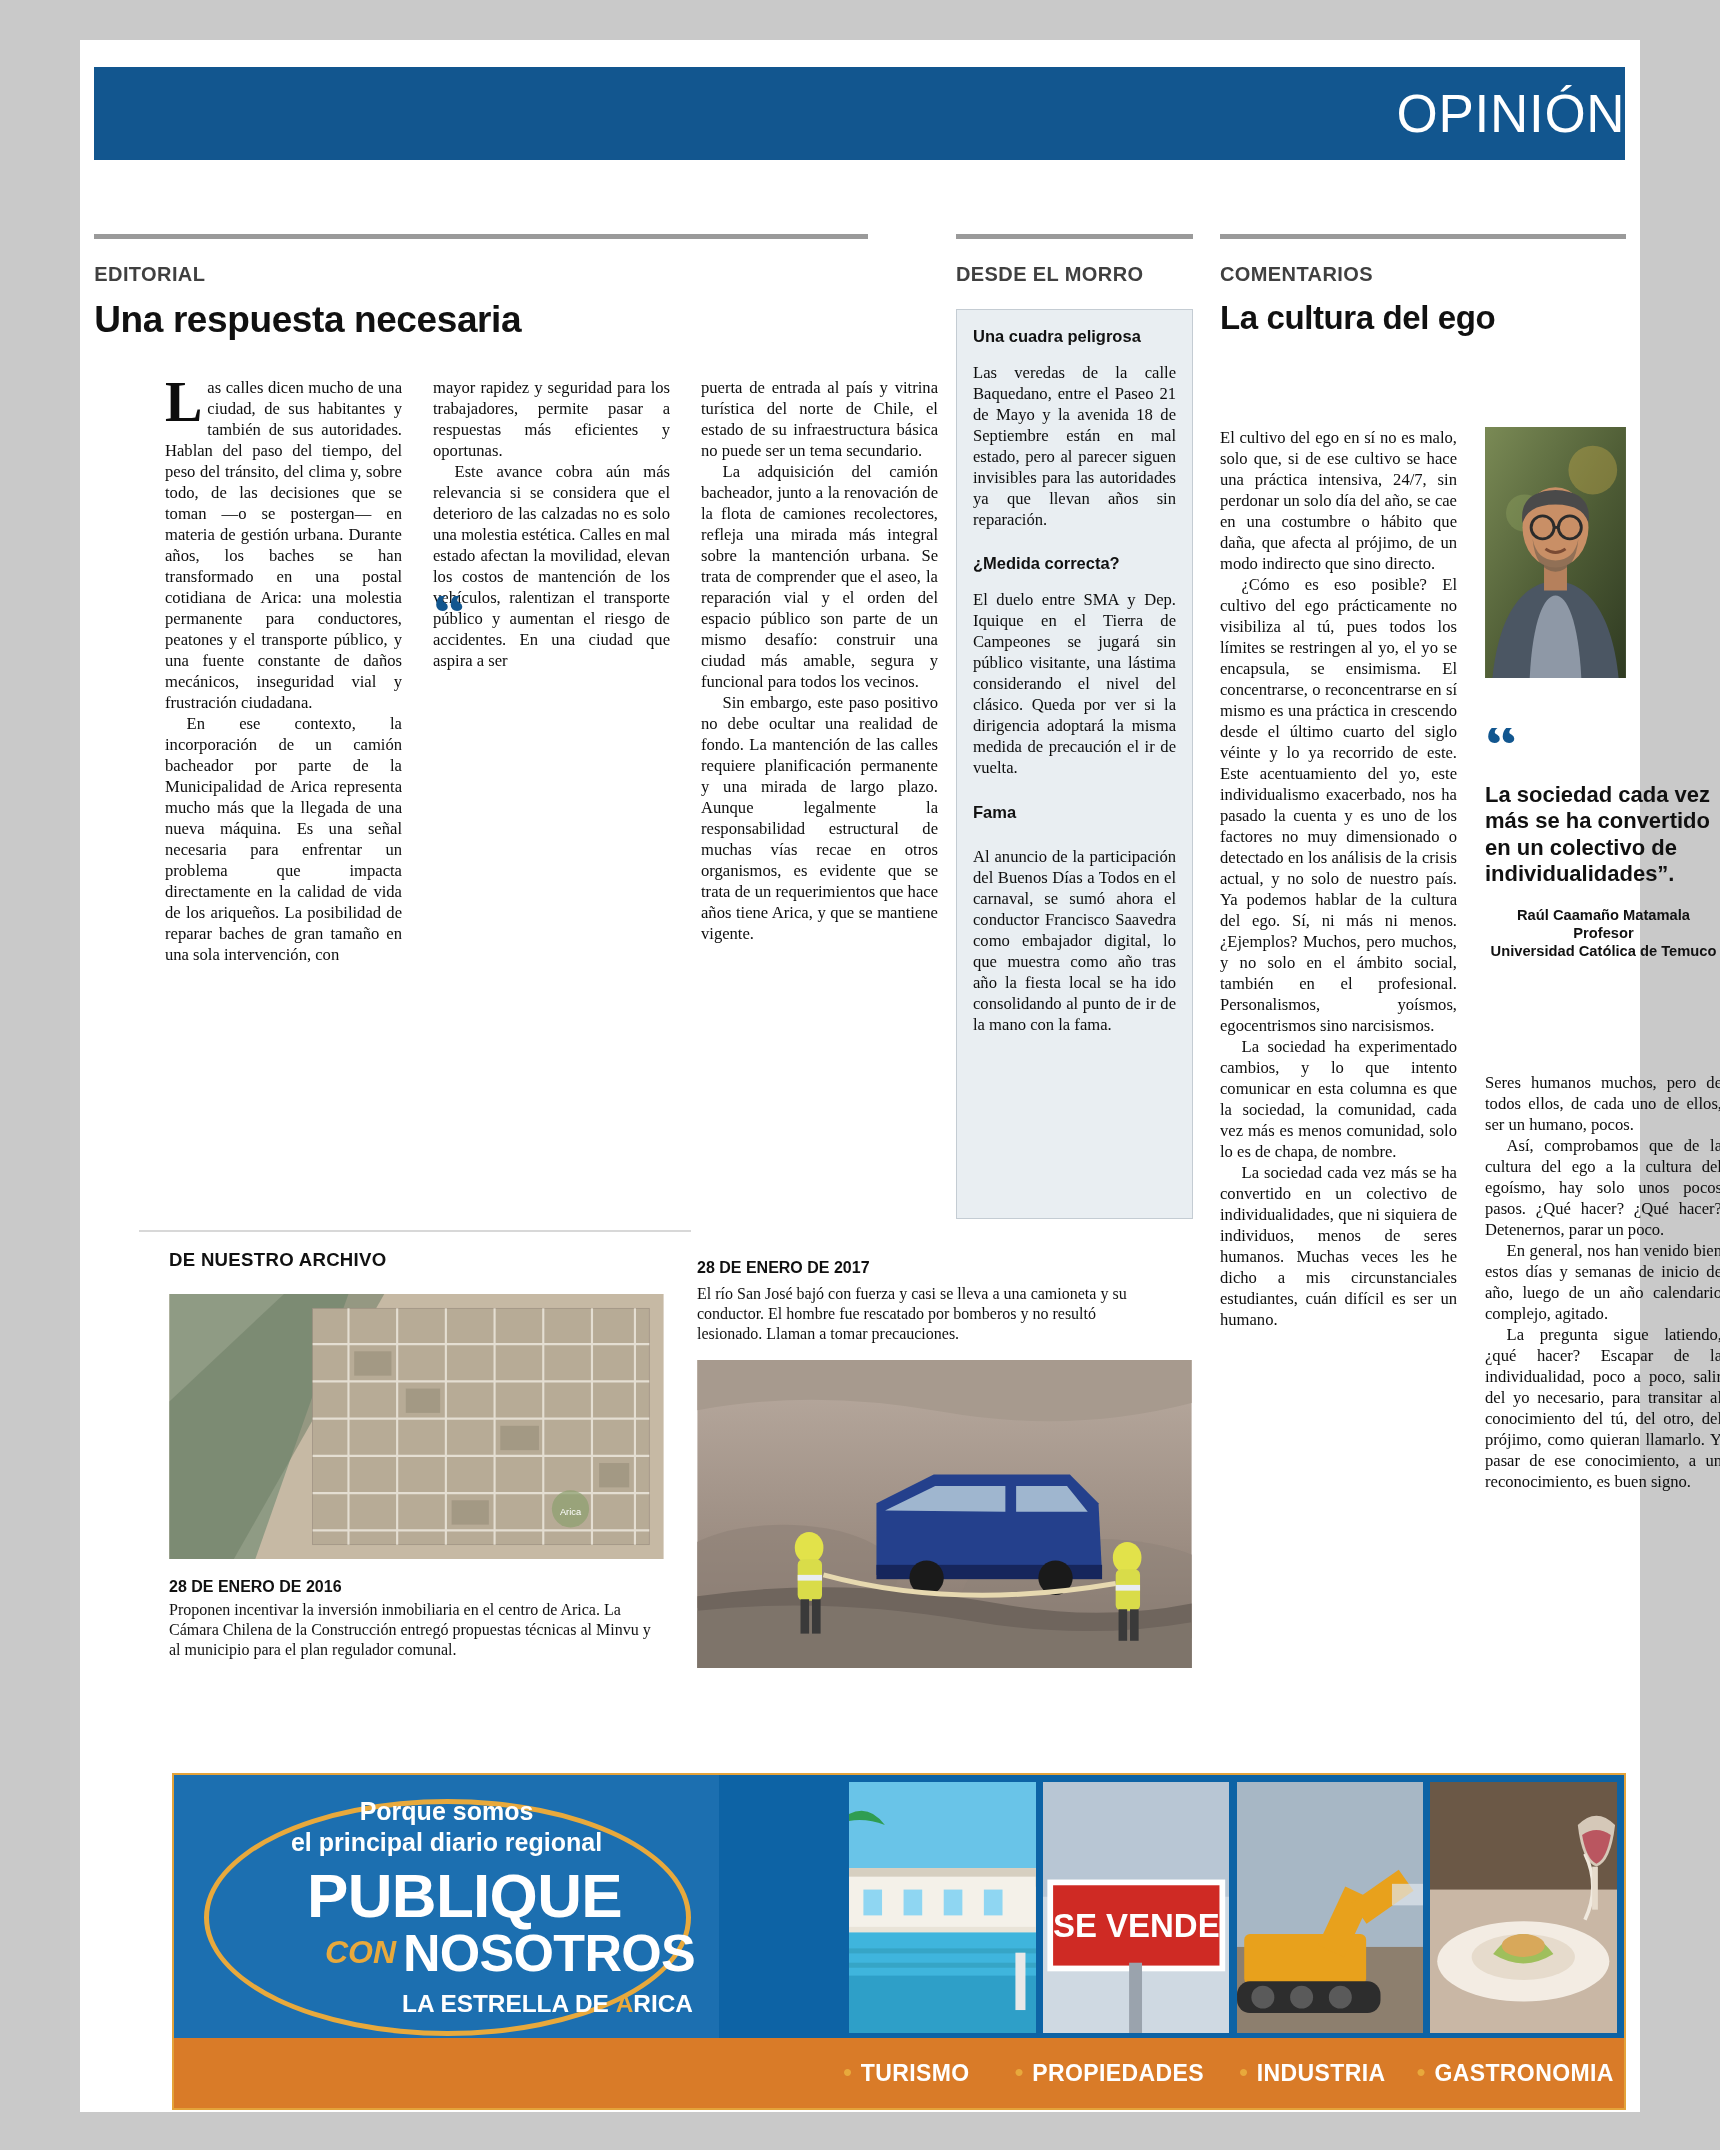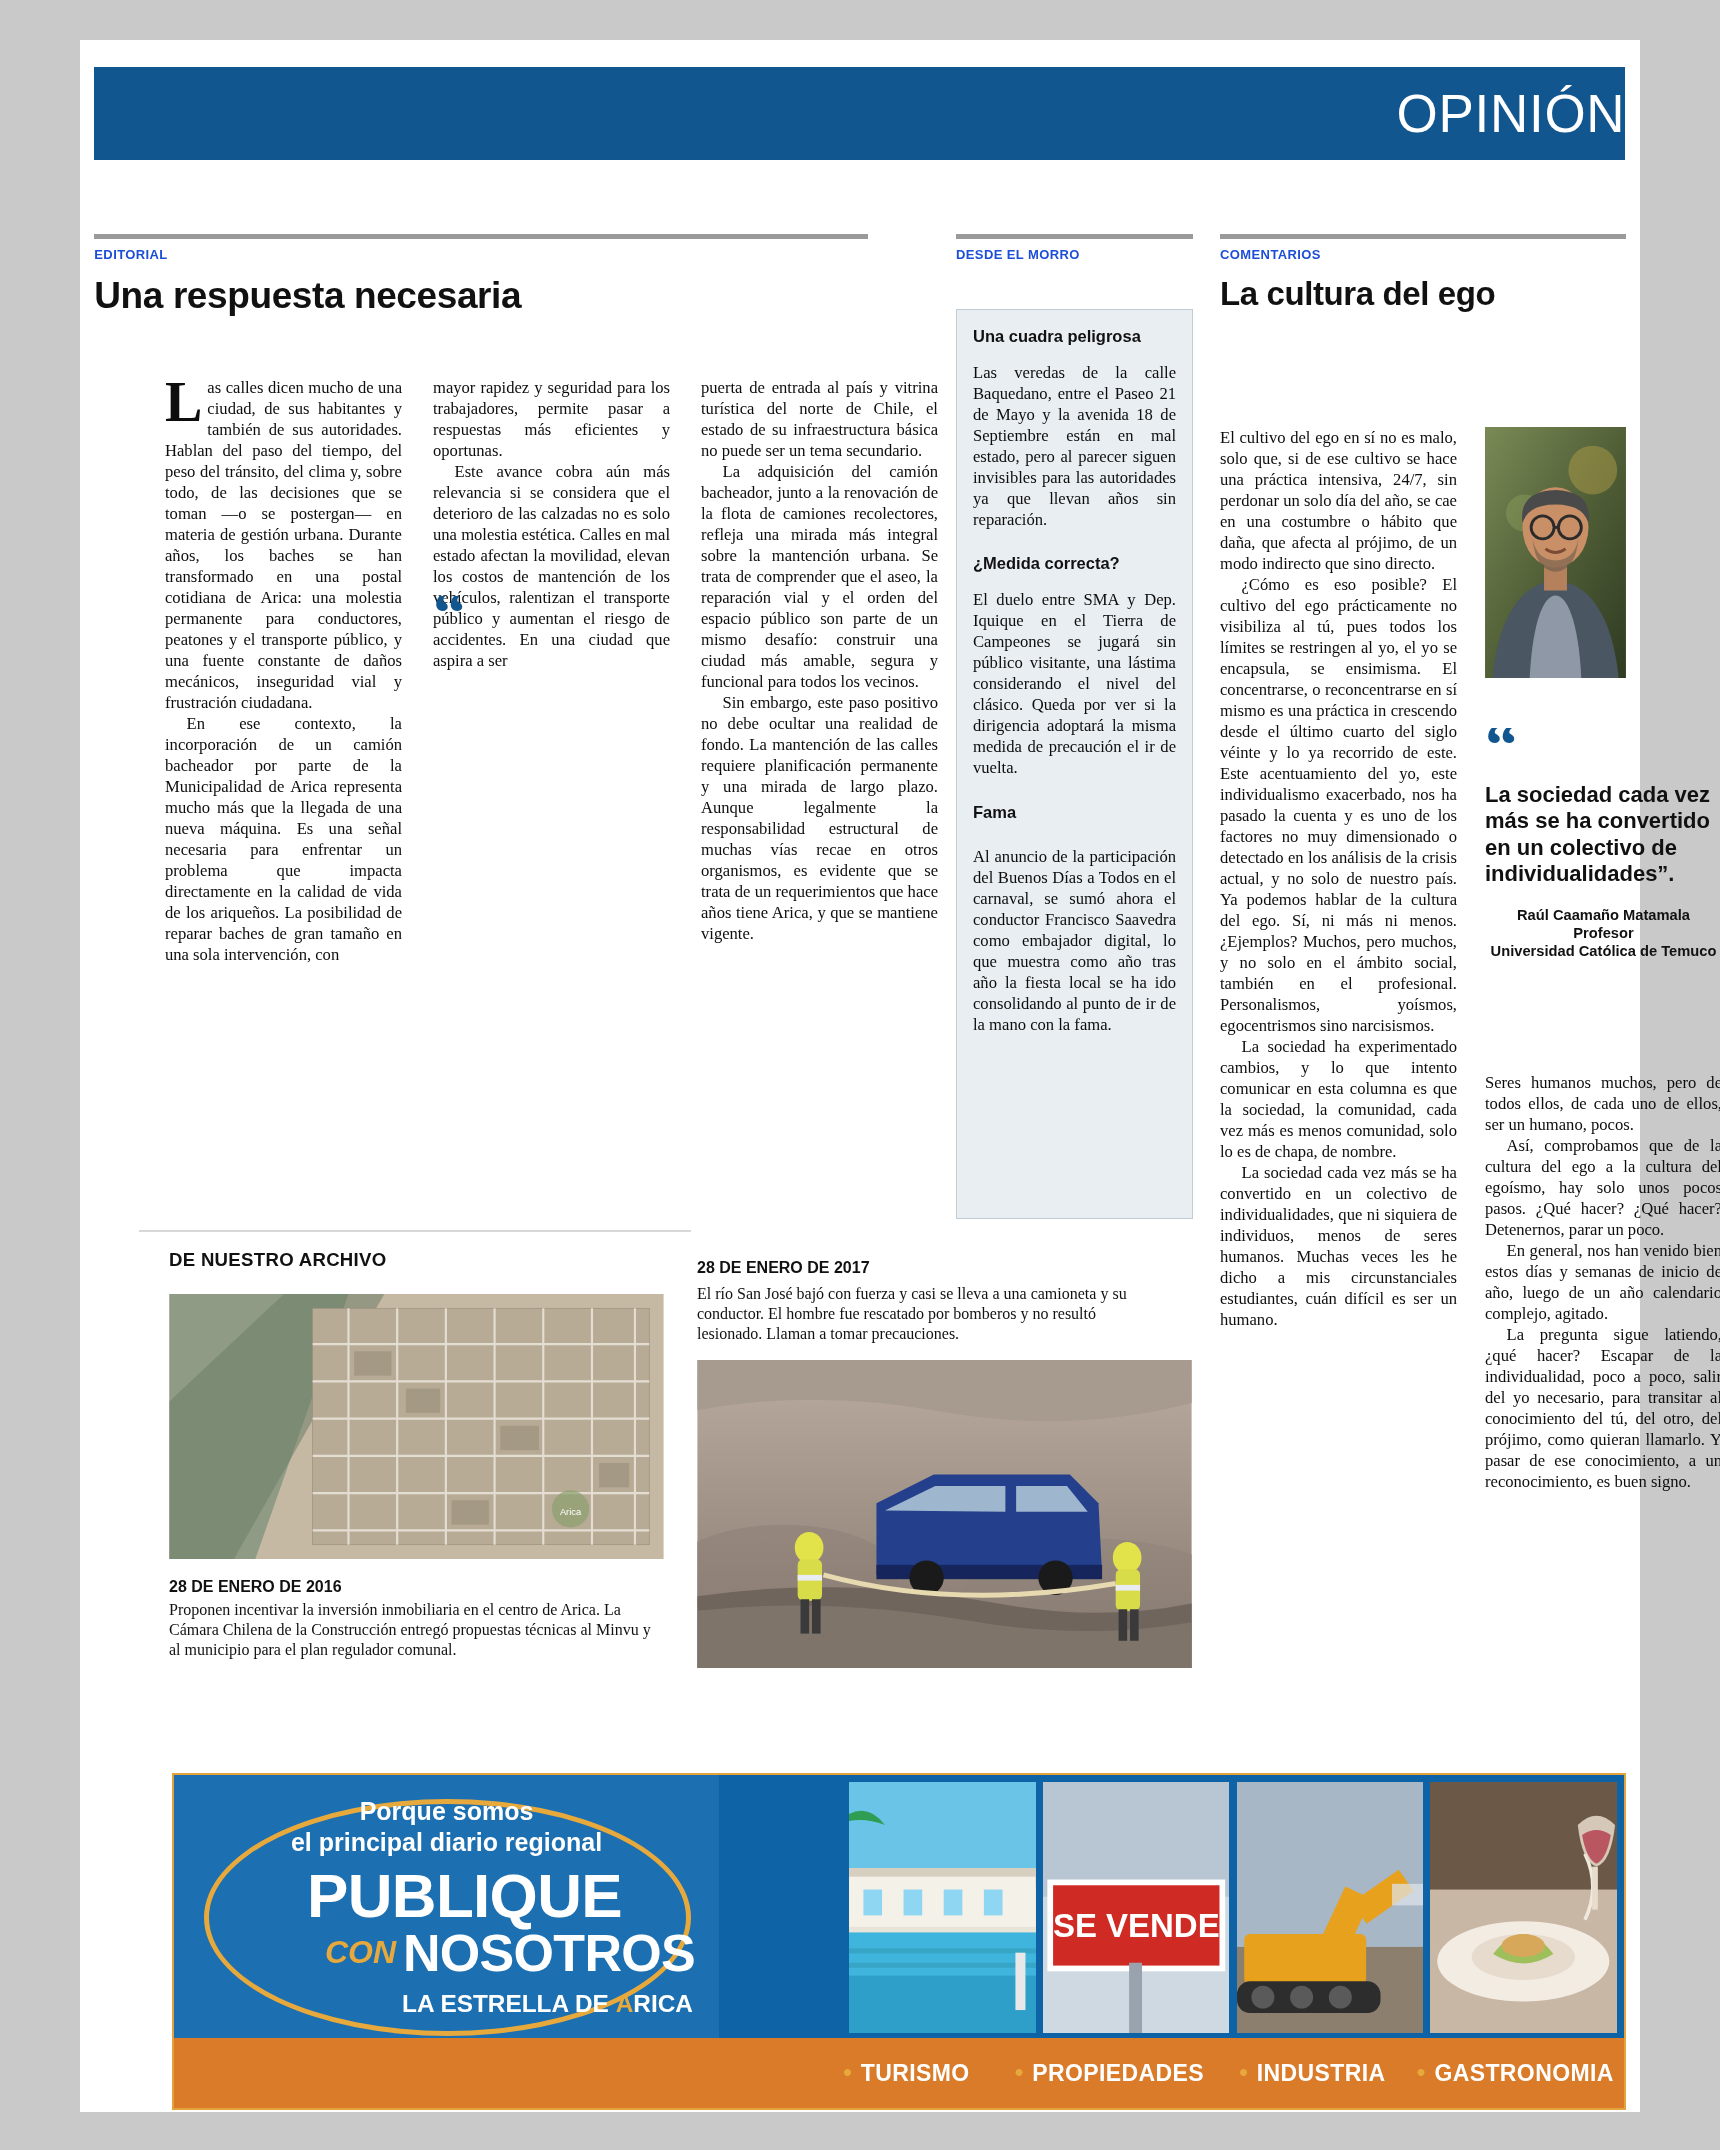--- a/index.html
+++ b/index.html
@@ -25,22 +25,22 @@
   }
   .masthead .title {
     color: #ffffff;
     font-family: "Liberation Sans", sans-serif;
     font-size: 53px; font-weight: 400; letter-spacing: 0.7px;
   }
   
   .sec-rule { background: #9a9a9a; height: 5px; }
   .sec-label {
     font-family: "Liberation Sans", sans-serif;
-    font-weight: bold; font-size: 13px; letter-spacing: 0.4px;
-    color: #1d4ed8; margin-top: 8px;
+    font-weight: bold; font-size: 20px; letter-spacing: 0.4px;
+    color: #404040; margin-top: 24px;
   }
   .headline {
     font-family: "Liberation Sans", sans-serif;
     font-weight: bold; color: #111;
     letter-spacing: -0.4px;
   }
   
   .col { position: absolute; }
   .body-text {
     font-size: 16.6px; line-height: 21px;

